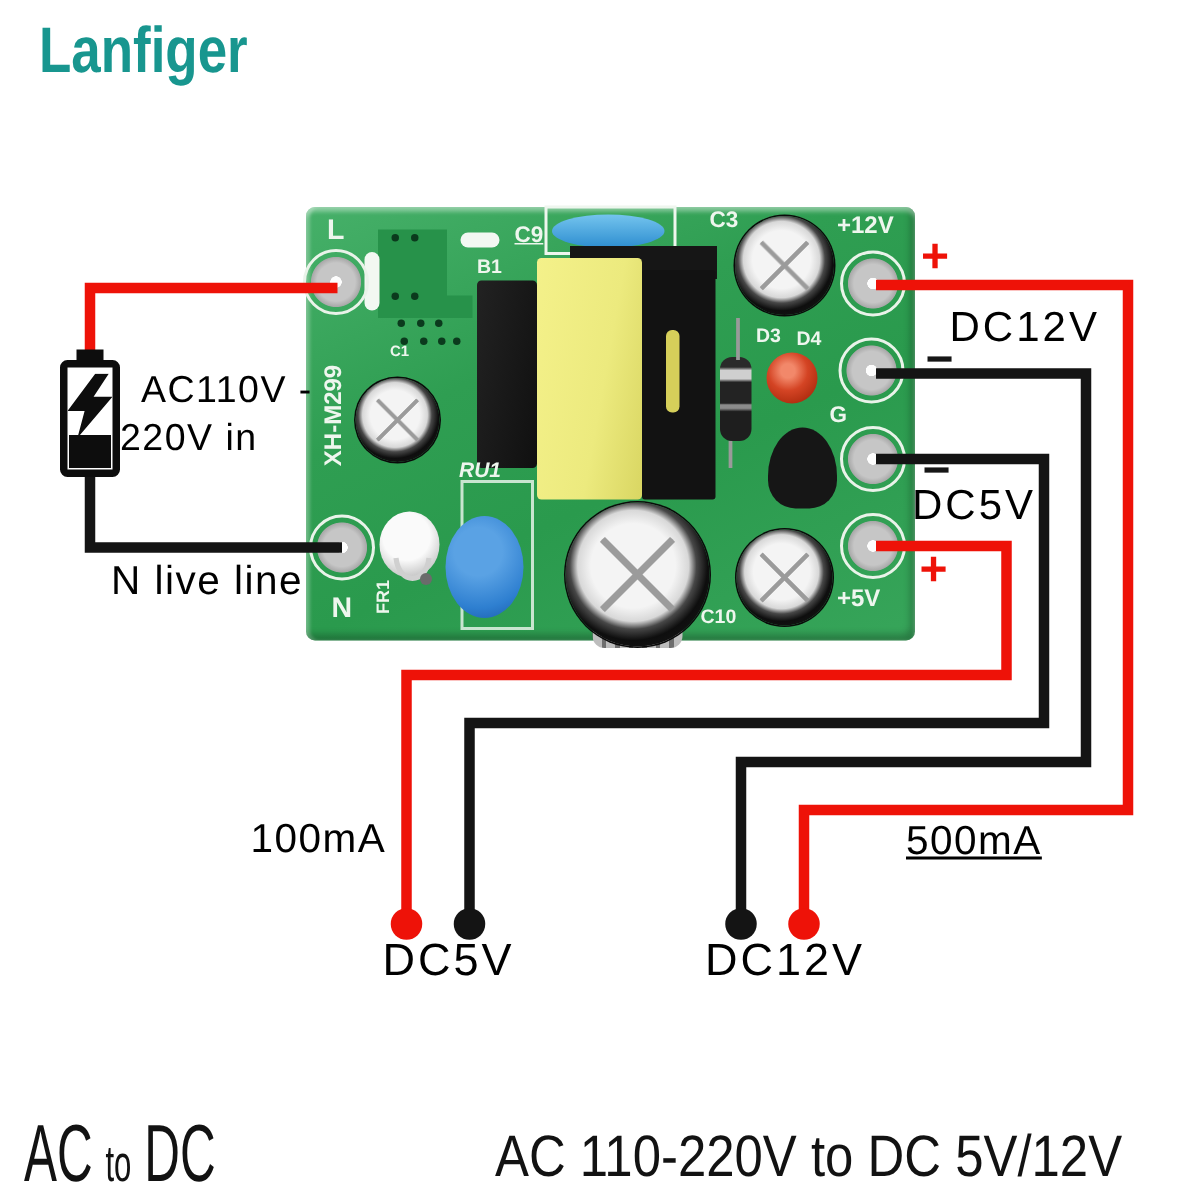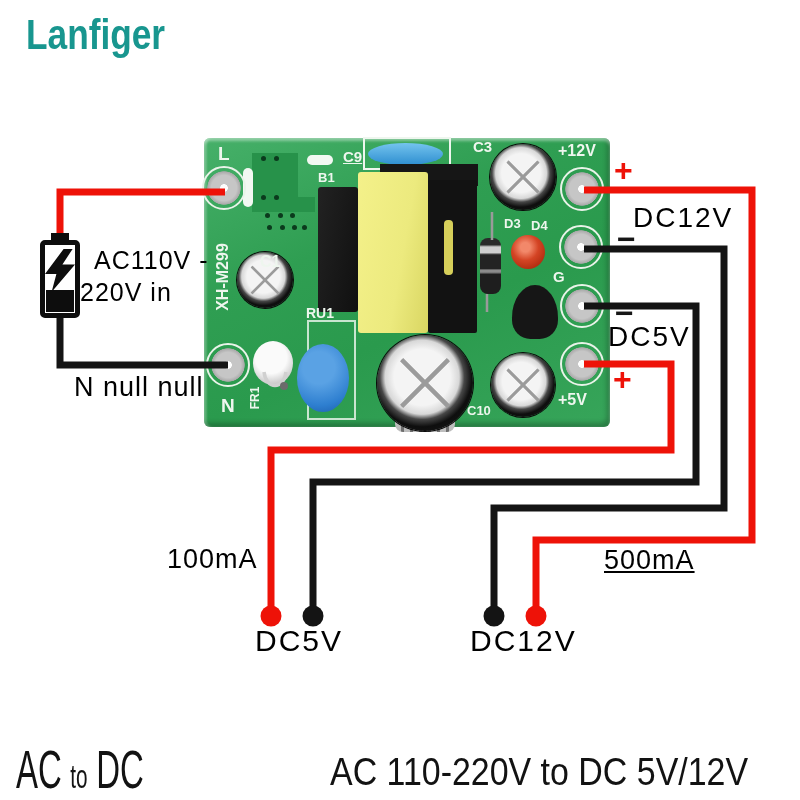--- a/index.html
+++ b/index.html
@@ -95,22 +95,22 @@
                 background:radial-gradient(circle at 42% 36%,#f2886a 0 16%,#d44424 45%,#a22408 90%);"></div>
     <div class="abs" style="left:308px;top:147px;width:46px;height:54px;background:#161616;
                 border-radius:50% 50% 40% 40% / 60% 60% 35% 35%;"></div>
 
     <div class="silk" style="left:14px;top:6px;font-size:19px;">L</div>
     <div class="silk" style="left:139px;top:11px;font-size:15px;text-decoration:underline;">C9</div>
     <div class="silk" style="left:114px;top:33px;font-size:13px;">B1</div>
     <div class="silk" style="left:269px;top:1px;font-size:15px;">C3</div>
     <div class="silk" style="left:354px;top:5px;font-size:16px;">+12V</div>
     <div class="silk" style="left:-26px;top:131px;width:90px;text-align:center;font-size:16px;transform:rotate(-90deg);">XH-M299</div>
-    <div class="silk" style="left:56px;top:116px;font-size:16px;">C1</div>
-    <div class="silk" style="left:102px;top:168px;font-size:14px;">RU1</div>
+    <div class="silk" style="left:56px;top:92px;font-size:10px;">C1</div>
+    <div class="silk" style="left:102px;top:168px;font-size:14px;font-style:italic;">RU1</div>
     <div class="silk" style="left:300px;top:79px;font-size:13px;">D3</div>
     <div class="silk" style="left:327px;top:81px;font-size:13px;">D4</div>
     <div class="silk" style="left:349px;top:131px;font-size:15px;">G</div>
     <div class="silk" style="left:17px;top:258px;font-size:19px;">N</div>
     <div class="silk" style="left:31px;top:254px;width:40px;text-align:center;font-size:12px;transform:rotate(-90deg);">FR1</div>
     <div class="silk" style="left:263px;top:266px;font-size:13px;">C10</div>
     <div class="silk" style="left:354px;top:254px;font-size:16px;">+5V</div>
 
     <div class="pad" style="left:-2px;top:28px;"></div>
     <div class="pad" style="left:2px;top:205px;"></div>
@@ -144,21 +144,21 @@
     <div class="abs" style="left:13px;top:3px;width:18px;height:9px;background:#0d0d0d;"></div>
     <div class="abs" style="left:2px;top:10px;width:40px;height:78px;border:5px solid #0d0d0d;border-radius:5px;
                 background:#fff;box-sizing:border-box;"></div>
     <div class="abs" style="left:7px;top:19px;width:30px;height:43px;background:#0d0d0d;
                 clip-path:polygon(62% 0,0 58%,38% 58%,22% 100%,100% 36%,58% 36%,92% 0);"></div>
     <div class="abs" style="left:8px;top:60px;width:28px;height:22px;background:#0d0d0d;"></div>
   </div>
 
   <div class="txt" style="left:84px;top:248px;font-size:25px;letter-spacing:1px;margin-left:10px;">AC110V -</div>
   <div class="txt" style="left:80px;top:280px;font-size:25px;letter-spacing:1px;">220V in</div>
-  <div class="txt" style="left:74px;top:374px;font-size:27px;letter-spacing:1px;">N null null</div>
+  <div class="txt" style="left:74px;top:374px;font-size:27px;letter-spacing:1px;">N live line</div>
 
   <div class="sign" style="left: 614px; top: 154px; color: rgb(238, 18, 8);">+</div>
   <div class="txt" style="left:633px;top:204px;font-size:28px;letter-spacing:2px;">DC12V</div>
   <div class="sign" style="left:617px;top:223px;color:#161616;">−</div>
   <div class="sign" style="left:615px;top:297px;color:#161616;">−</div>
   <div class="txt" style="left:608px;top:323px;font-size:28px;letter-spacing:2px;">DC5V</div>
   <div class="sign" style="left: 613px; top: 363px; color: rgb(238, 18, 8);">+</div>
 
   <div class="txt" style="left:167px;top:546px;font-size:27px;letter-spacing:1px;">100mA</div>
   <div class="txt" style="left:604px;top:547px;font-size:27px;letter-spacing:1px;text-decoration:underline;">500mA</div>

